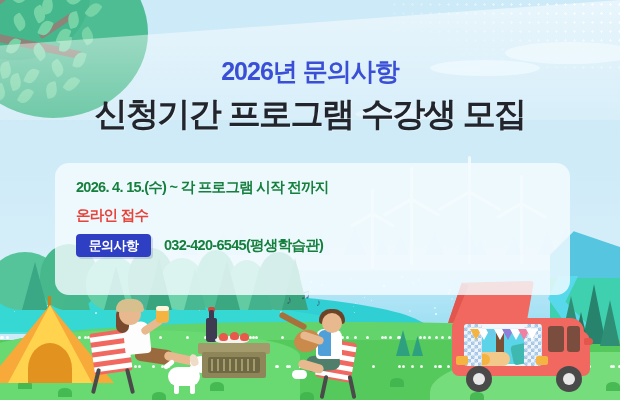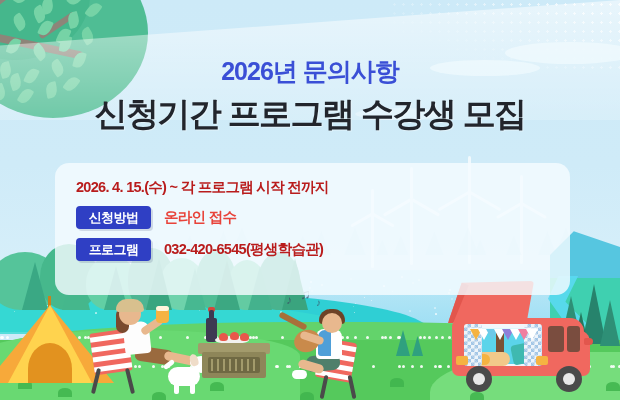--- a/index.html
+++ b/index.html
@@ -284,21 +284,21 @@
     font-size:13px;
     font-weight:bold;
     letter-spacing:-0.6px;
     display:flex; align-items:center; justify-content:center;
     box-shadow:2px 2px 0 rgba(60,70,120,.18);
     flex:0 0 auto;
   }
   .rowtext {
     font-size:14.5px;
     font-weight:bold;
-    color:#b91c1c;
+    color:#15803d;
     letter-spacing:-0.7px;
     white-space:nowrap;
   }
   .rowtext.accent { color:#e8433a; }
 
   
   .sub-title {
     left:0; top:55px; width:620px;
     text-align:center;
     font-size:25px; font-weight:bold;
@@ -768,25 +768,24 @@
   <div class="layer wheel" style="left:556px;">
       <i></i>
     </div>
 
   <div class="layer card"></div>
   <div class="layer rows" id="info-rows">
       <div class="row">
         <div class="rowtext">2026. 4. 15.(수) ~ 각 프로그램 시작 전까지</div>
       </div>
       <div class="row">
-        <div class="badge">신청방법</div>
         <div class="rowtext accent">온라인 접수</div>
       </div>
       <div class="row">
-        <div class="badge">프로그램</div>
+        <div class="badge">문의사항</div>
         <div class="rowtext">032-420-6545(평생학습관)</div>
       </div>
     </div>
 
   <div class="layer sub-title">2026년 문의사항</div>
   <div class="layer main-title">신청기간 프로그램 수강생 모집</div>
 
 </div>
 
 </body></html>

